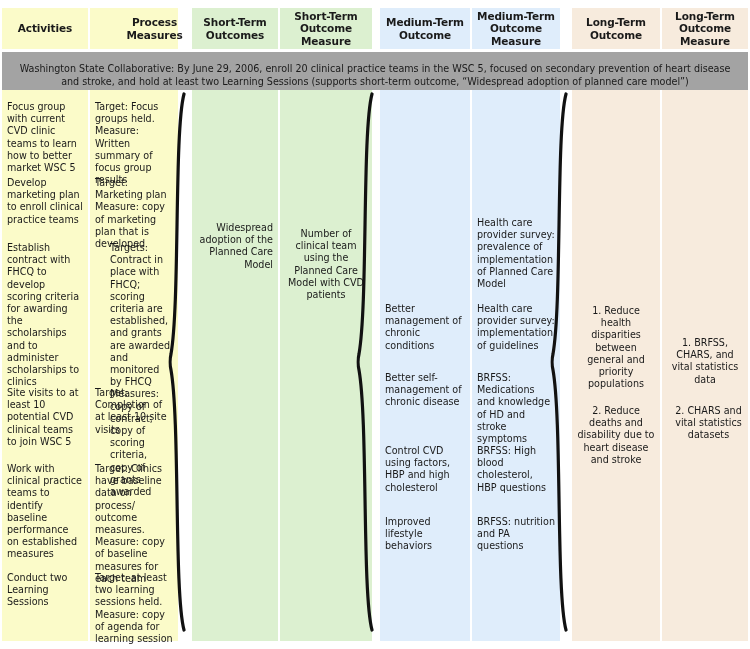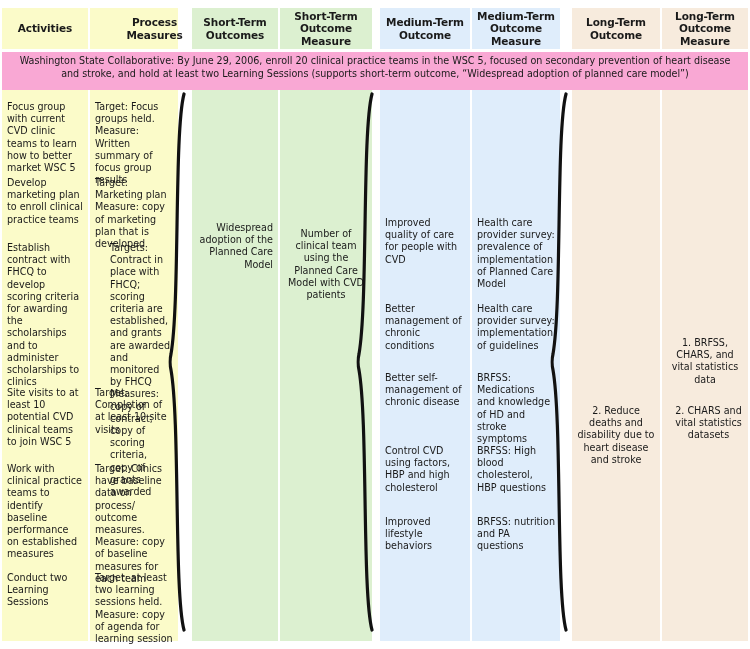--- a/index.html
+++ b/index.html
@@ -69,23 +69,23 @@
   #col-lt-out          { left: 572px; width: 88px;  }
   #col-lt-meas         { left: 662px; width: 86px;  }
 
   
   #banner {
     position: absolute;
     left: 2px;
     top: 52px;
     width: 746px;
     height: 38px;
-    background: #f9a8d4;
+    background: #a3a3a3;
     display: flex;
-    align-items: flex-start;
+    align-items: flex-end;
     justify-content: center;
     text-align: center;
     font-size: 9.6px;
     line-height: 13px;
     padding: 2px 10px;
     z-index: 5;
   }
   #banner .banner-inner { max-width: 724px; }
 
   
@@ -158,21 +158,20 @@
 Measure</div>
     <div class="col-body">
       <div class="cell center" style="top:141px;">Number of clinical team using the Planned Care Model with CVD patients</div>
     </div>
   </div>
 
   <div class="col t-blue" id="col-mt-out">
     <div class="col-head" style="white-space:pre-line;">Medium-Term
 Outcome</div>
     <div class="col-body">
-      <div class="cell left" style="top:130px;">Improved quality of care for people with CVD</div>
       <div class="cell left" style="top:216px;">Better management of chronic conditions</div>
       <div class="cell left" style="top:285px;">Better self-management of chronic disease</div>
       <div class="cell left" style="top:358px;">Control CVD using factors, HBP and high cholesterol</div>
       <div class="cell left" style="top:429px;">Improved lifestyle behaviors</div>
     </div>
   </div>
 
   <div class="col t-blue" id="col-mt-meas">
     <div class="col-head" style="white-space:pre-line;">Medium-Term
 Outcome
@@ -183,20 +182,21 @@
       <div class="cell left" style="top:285px;">BRFSS: Medications and knowledge of HD and stroke symptoms</div>
       <div class="cell left" style="top:358px;">BRFSS: High blood cholesterol, HBP questions</div>
       <div class="cell left" style="top:429px;">BRFSS: nutrition and PA questions</div>
     </div>
   </div>
 
   <div class="col t-peach" id="col-lt-out">
     <div class="col-head" style="white-space:pre-line;">Long-Term
 Outcome</div>
     <div class="col-body">
+      <div class="cell center" style="top:218px;">1. Reduce health disparities between general and priority populations</div>
       <div class="cell center" style="top:318px;">2. Reduce deaths and disability due to heart disease and stroke</div>
     </div>
   </div>
 
   <div class="col t-peach" id="col-lt-meas">
     <div class="col-head" style="white-space:pre-line;">Long-Term
 Outcome
 Measure</div>
     <div class="col-body">
       <div class="cell center" style="top:218px;margin-top:32px;">1. BRFSS, CHARS, and vital statistics data</div>

